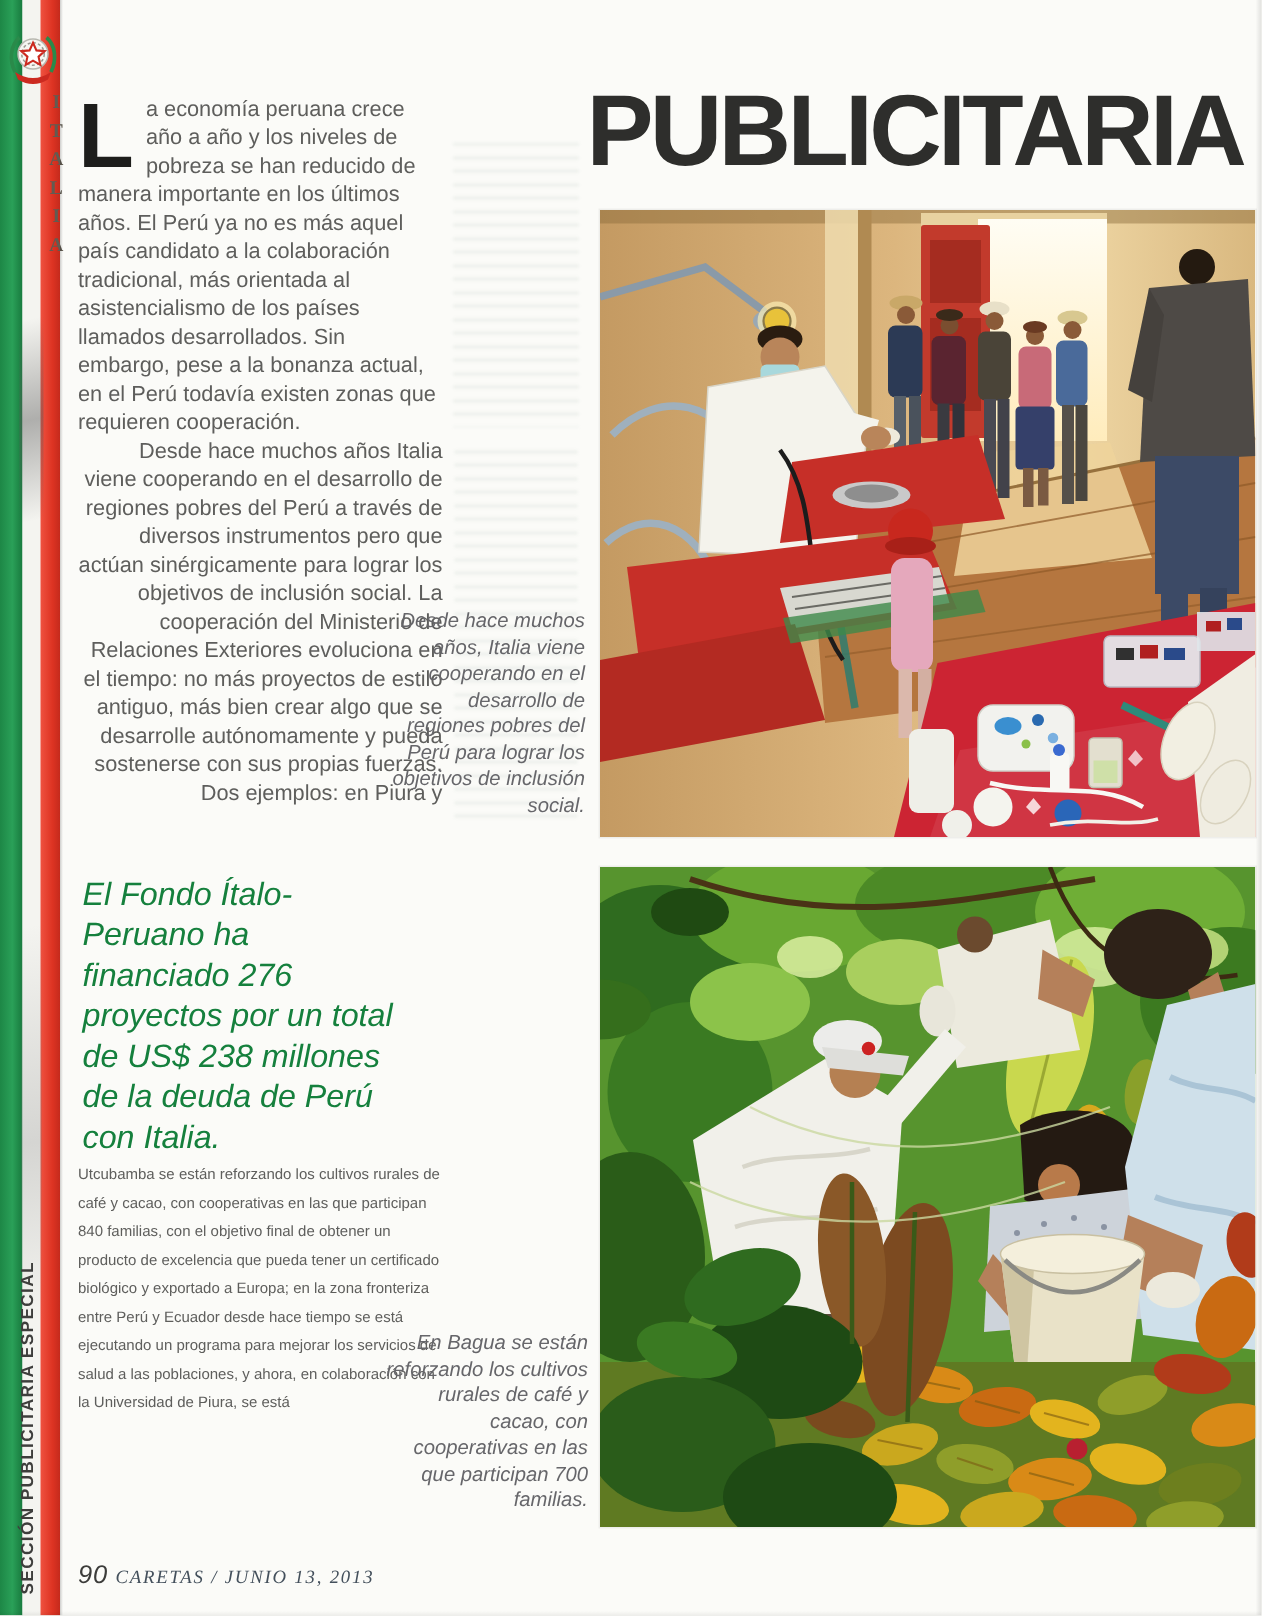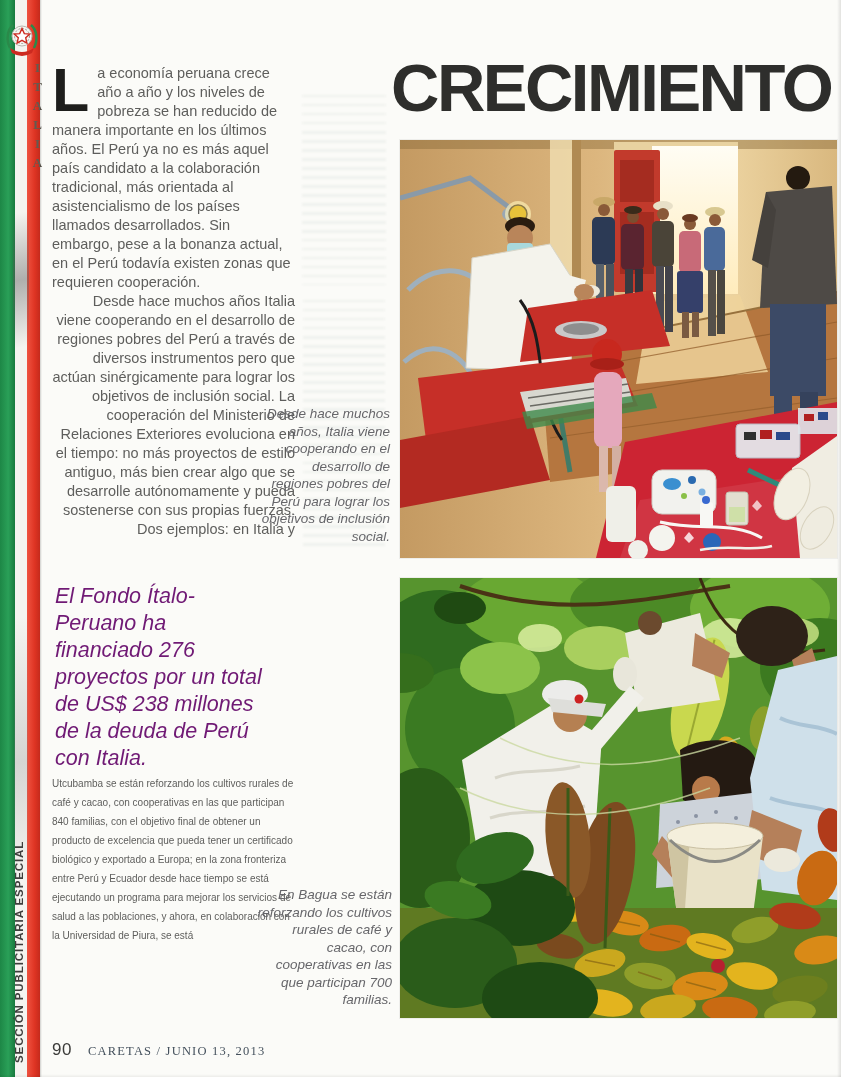--- a/index.html
+++ b/index.html
@@ -42,34 +42,34 @@
   .bodycol p{margin:0;}
   .bodycol p.indent{text-indent:14px;text-align:right;}
   .dropcap{
     float:left;font-size:61px;line-height:47px;height:52px;
     font-weight:700;color:#1e1e1c;margin:3px 8px 0 0;letter-spacing:0;
   }
   .para4{position:absolute;left:52px;top:774px;width:245px;color:#5e5e5c;
     font-size:10px;line-height:19px;margin:0;}
   .pullquote{
     position:absolute;left:55px;top:583px;width:215px;
-    font-style:italic;font-size:21.5px;line-height:27px;color:#701a75;margin:0;
+    font-style:italic;font-size:21.5px;line-height:27px;color:#15803d;margin:0;
   }
   
   .caption{position:absolute;font-style:italic;font-size:13.5px;line-height:17.5px;
     color:#66666a;text-align:right;margin:0;font-weight:500;}
   .caption1{left:258px;top:394px;width:132px;margin-top:11px;}
   .caption2{left:252px;top:886px;width:140px;}
   
   .photo{position:absolute;left:400px;width:437px;overflow:hidden;box-shadow:0 0 0 1px rgba(0,0,0,.05);}
   .photo1{top:140px;height:418px;}
   .photo2{top:578px;height:440px;}
   .photo svg{display:block;width:100%;height:100%;}
   
-  .footer{position:absolute;left:52px;top:1040px;display:flex;align-items:baseline;gap:16px;}
+  .footer{position:absolute;left:52px;top:1040px;display:flex;align-items:baseline;gap:5px;font-style:italic;}
   .footer .pagenum{font-size:17px;color:#3c3c3a;letter-spacing:.5px;}
   .footer .credit{font-family:"Liberation Serif","DejaVu Serif",serif;font-size:12.5px;
     letter-spacing:1.2px;color:#44505c;}
   
   .bleed{position:absolute;opacity:.55;filter:blur(1px);
     background:repeating-linear-gradient(180deg,rgba(145,168,156,.20) 0 2.5px,transparent 2.5px 9px);}
   .bleed1{left:302px;top:95px;width:84px;height:190px;}
   .bleed2{left:303px;top:300px;width:82px;height:250px;}
   .edge-right{position:absolute;right:0;top:0;width:4px;height:100%;
     background:linear-gradient(to left,rgba(0,0,0,.10),transparent);}
@@ -93,29 +93,29 @@
       <circle cx="17" cy="16" r="10" fill="#f6f6f2" stroke="#b8b8b0" stroke-width="1"></circle>
       <circle cx="17" cy="16" r="7.5" fill="none" stroke="#9a9a92" stroke-width="1" stroke-dasharray="2 1.5"></circle>
       <path d="M17,8.5 L19.3,13.6 L24.8,14.1 L20.7,17.8 L21.9,23.2 L17,20.4 L12.1,23.2 L13.3,17.8 L9.2,14.1 L14.7,13.6 Z" fill="#fff" stroke="#cc2a20" stroke-width="1.4"></path>
       <path d="M5,28 Q17,36 29,28 L27,33 Q17,39 7,33 Z" fill="#cc2a20"></path>
     </svg>
     <div class="italia-label">ITALIA</div>
   </div>
   <div class="flag-edge"></div>
   <div class="seccion-label">SECCIÓN PUBLICITARIA ESPECIAL</div>
 
-  <div class="headline">CRECIMIENTO</div>
+  <div class="headline">PUBLICITARIA</div>
 
   <div class="bleed bleed1"></div>
   <div class="bleed bleed2"></div>
 
   <div class="bodycol">
     <p><span class="dropcap">L</span><span>a economía peruana crece año a año y los niveles de pobreza se han reducido de manera importante en los últimos años. El Perú ya no es más aquel país candidato a la colaboración tradicional, más orientada al asistencialismo de los países llamados desarrollados. Sin embargo, pese a la bonanza actual, en el Perú todavía existen zonas que requieren cooperación.</span></p>
     <p class="indent">Desde hace muchos años Italia viene cooperando en el desarrollo de regiones pobres del Perú a través de diversos instrumentos pero que actúan sinérgicamente para lograr los objetivos de inclusión social. La cooperación del Ministerio de Relaciones Exteriores evoluciona en el tiempo: no más proyectos de estilo antiguo, más bien crear algo que se desarrolle autónomamente y pueda sostenerse con sus propias fuerzas.</p>
-    <p class="indent">Dos ejemplos: en Italia y</p>
+    <p class="indent">Dos ejemplos: en Piura y</p>
   </div>
 
   <p class="pullquote">El Fondo Ítalo-Peruano ha financiado 276 proyectos por un total de US$ 238 millones de la deuda de Perú con Italia.</p>
 
   <p class="para4">Utcubamba se están reforzando los cultivos rurales de café y cacao, con cooperativas en las que participan 840 familias, con el objetivo final de obtener un producto de excelencia que pueda tener un certificado biológico y exportado a Europa; en la zona fronteriza entre Perú y Ecuador desde hace tiempo se está ejecutando un programa para mejorar los servicios de salud a las poblaciones, y ahora, en colaboración con la Universidad de Piura, se está</p>
 
   <p class="caption caption1">Desde hace muchos años, Italia viene cooperando en el desarrollo de regiones pobres del Perú para lograr los objetivos de inclusión social.</p>
   <p class="caption caption2">En Bagua se están reforzando los cultivos rurales de café y cacao, con cooperativas en las que participan 700 familias.</p>
 
   <div class="photo photo1">

